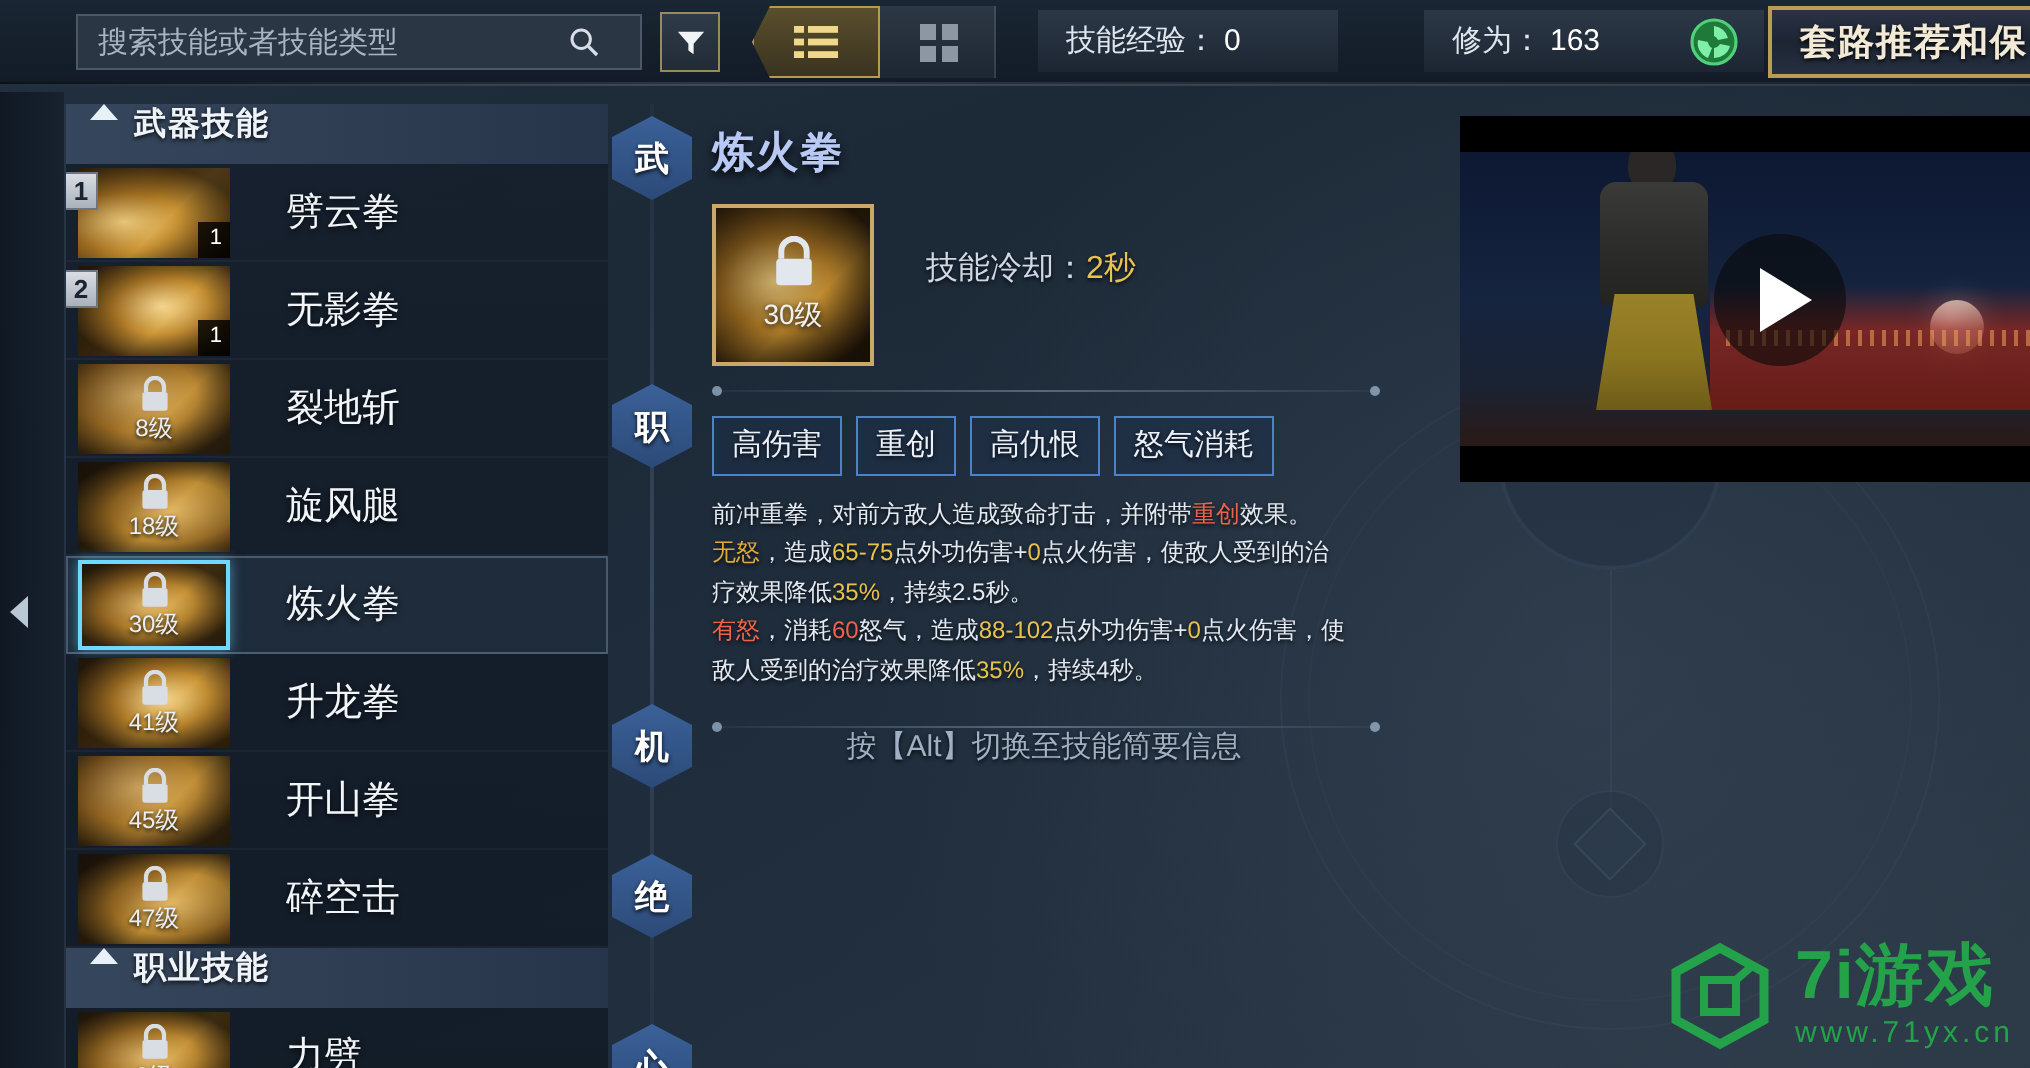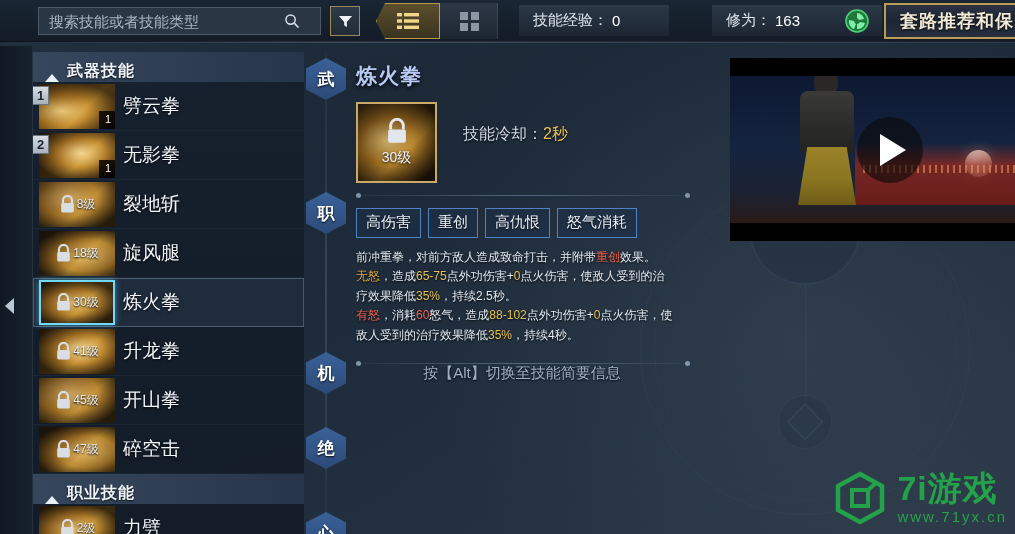--- a/index.html
+++ b/index.html
@@ -156,21 +156,21 @@
     width: 0; height: 0;
     border-top: 8px solid transparent;
     border-bottom: 8px solid transparent;
     border-right: 9px solid rgba(215,230,245,0.85);
     cursor: pointer;
   }
 
   .group-header {
     position: relative; height: 30px;
     background: linear-gradient(90deg, #36465c 0%, #2e3d52 55%, #26354a 100%);
-    display: flex; align-items: flex-end; padding-left: 12px;
+    display: flex; align-items: flex-start; padding-left: 12px;
     color: #eef3f9; font-size: 16px; font-weight: bold;
     letter-spacing: 1px; cursor: pointer;
     text-shadow: 0 1px 2px rgba(0,0,0,.8);
   }
   .caret {
     width: 0; height: 0; margin-right: 8px;
     border-left: 7px solid transparent;
     border-right: 7px solid transparent;
     border-bottom: 8px solid #e9f1f8;
   }
@@ -189,41 +189,41 @@
   .thumb::before {
     content: ""; position: absolute; inset: 0;
     background: radial-gradient(ellipse at 30% 60%, rgba(255,225,150,0.75) 0%, rgba(180,120,30,0.35) 38%, rgba(30,20,8,0.75) 78%);
   }
   .thumb.t2::before { background: radial-gradient(ellipse at 55% 45%, rgba(255,230,165,0.8) 0%, rgba(190,130,40,0.4) 40%, rgba(25,16,6,0.8) 80%); }
   .thumb.t3::before { background: radial-gradient(ellipse at 40% 35%, rgba(240,205,140,0.55) 0%, rgba(150,100,35,0.35) 45%, rgba(22,16,8,0.85) 82%); }
   .thumb.t4::before { background: radial-gradient(ellipse at 62% 55%, rgba(235,200,135,0.5) 0%, rgba(140,95,30,0.3) 45%, rgba(20,14,7,0.88) 82%); }
   .thumb.t5::before { background: radial-gradient(ellipse at 45% 50%, rgba(250,215,145,0.6) 0%, rgba(165,112,35,0.35) 42%, rgba(24,16,7,0.82) 80%); }
   .thumb.sel { border: 2px solid #6fd8ff; box-shadow: 0 0 6px rgba(110,216,255,0.55); }
   .lock-wrap {
-    position: absolute; inset: 0; display: flex; flex-direction: row;
+    position: absolute; inset: 0; display: flex; flex-direction: column;
     align-items: center; justify-content: center; gap: 1px;
   }
   .lock-lvl { font-size: 12px; color: #e9eef4; text-shadow: 0 1px 2px #000; line-height: 1; }
   .lvl-corner {
     position: absolute; right: 0; bottom: 0;
     background: rgba(0,0,0,0.82);
     color: #fff; font-size: 11px; line-height: 1;
     padding: 3px 4px 4px 6px;
   }
   .hotkey {
     position: absolute; left: -1px; top: 4px;
     min-width: 17px; height: 19px;
     background: linear-gradient(180deg, #d9dde3, #a9b1bb);
     border: 1px solid #6c7682;
     color: #1b2430; font-size: 13px; font-weight: bold;
     display: flex; align-items: center; justify-content: center;
     padding: 0 3px;
   }
   .skill-name {
-    margin-left: 8px; color: #f1f5fa; font-size: 19px;
+    margin-left: 28px; color: #f1f5fa; font-size: 19px;
     text-shadow: 0 1px 3px rgba(0,0,0,.85);
   }
 
   
   .vtabs { position: absolute; left: 304px; top: 52px; width: 44px; height: 482px; }
   .vtabs .spine {
     position: absolute; left: 21px; top: 0; width: 2px; height: 482px;
     background: linear-gradient(180deg, rgba(110,135,165,0.05), rgba(110,135,165,0.3), rgba(110,135,165,0.05));
   }
   .hex {

